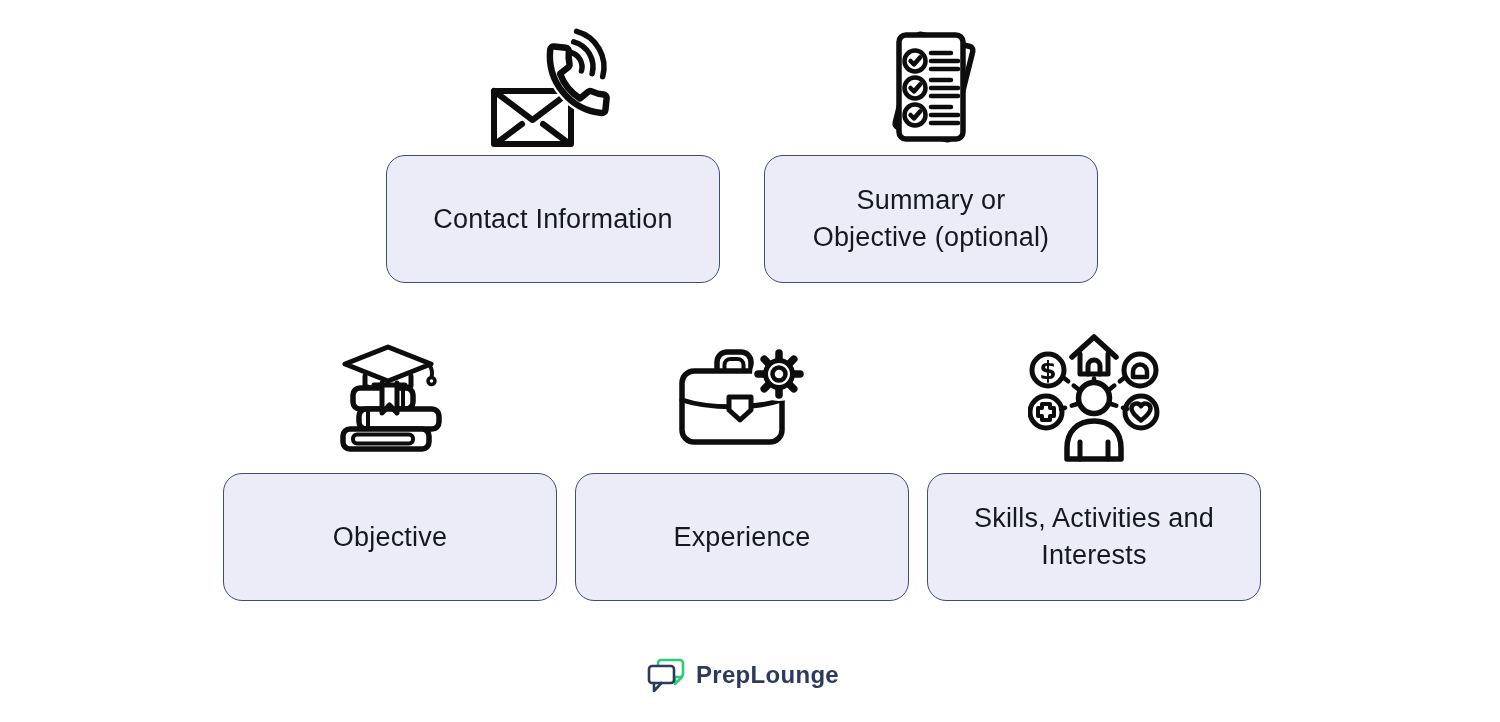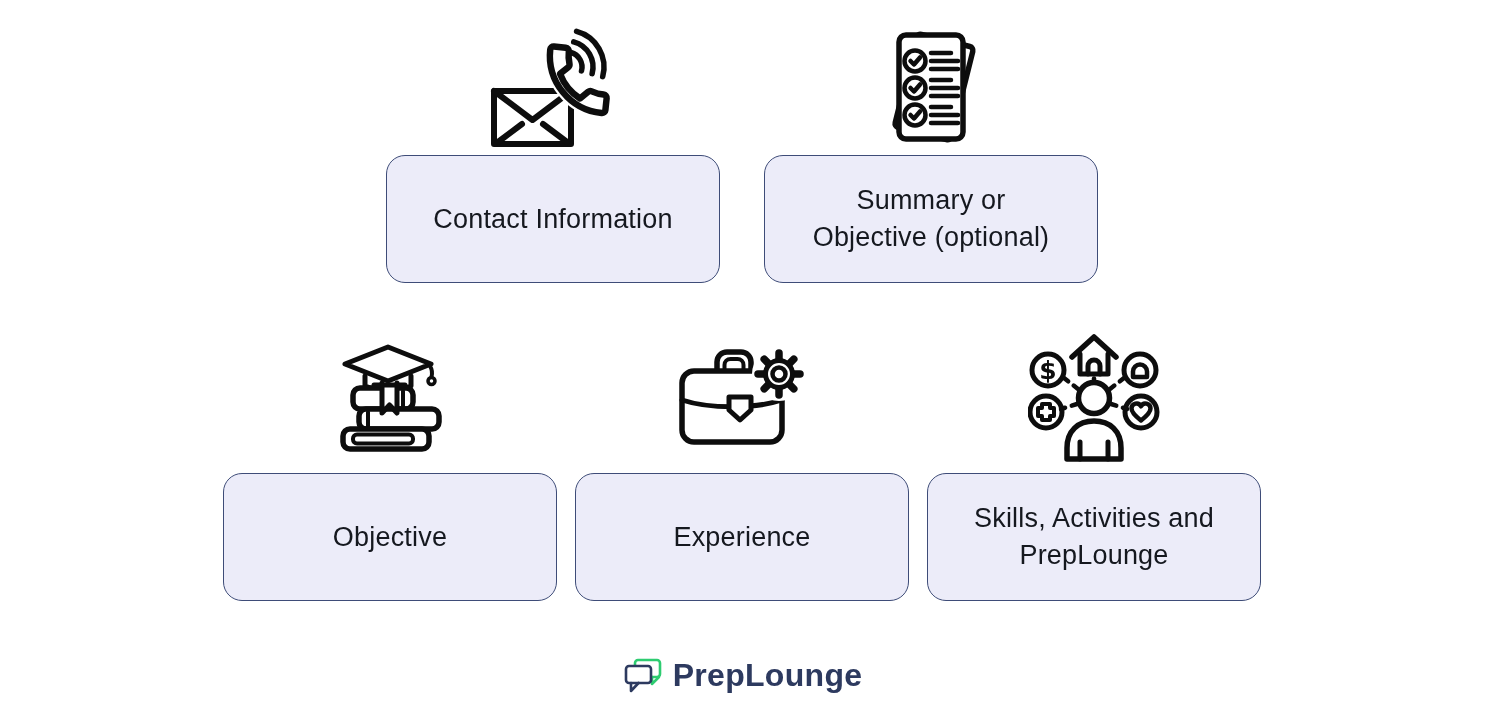--- a/index.html
+++ b/index.html
@@ -22,21 +22,21 @@
     border:1.6px solid var(--card-border,#3E4C78);
     border-radius:19px;
     display:flex;align-items:center;justify-content:center;
     text-align:center;padding:0 24px;
   }
   .card span{
     font-size:27px;line-height:37px;letter-spacing:.2px;
     color:var(--card-text,#15181F);white-space:pre-line;
   }
   .footer{position:absolute;top:655px;left:0;width:1484px;display:flex;align-items:center;justify-content:center;gap:9px;}
-  .brand-text{font-size:32px;font-weight:bold;color:var(--logo-navy,#2D3A5F);letter-spacing:.3px;}
+  .brand-text{font-size:24px;font-weight:bold;color:var(--logo-navy,#2D3A5F);letter-spacing:.3px;}
   
   .st{fill:none;stroke:var(--icon-stroke,#0D0D0D);stroke-linecap:round;stroke-linejoin:round;}
   .stf{fill:#ffffff;stroke:var(--icon-stroke,#0D0D0D);stroke-linecap:round;stroke-linejoin:round;}
   .halo{fill:#ffffff;stroke:none;}
   .lg-green{fill:none;stroke:var(--logo-green,#2ECC71);stroke-linecap:round;stroke-linejoin:round;}
   .lg-navy{fill:none;stroke:var(--logo-navy,#2D3A5F);stroke-linecap:round;stroke-linejoin:round;}
   .lg-navy-fill{fill:#ffffff;stroke:var(--logo-navy,#2D3A5F);stroke-linecap:round;stroke-linejoin:round;}
 </style>
 </head>
 <body>
@@ -186,21 +186,21 @@
 
           <circle class="st" cx="18" cy="84" r="16" stroke-width="5"></circle>
           <path class="st" d="M14,76 H22 V80 H26 V88 H22 V92 H14 V88 H10 V80 H14 Z" stroke-width="4"></path>
 
           <circle class="st" cx="113" cy="84" r="16" stroke-width="5"></circle>
           <path class="st" d="M113,92.5 C106,87 103.5,84 103.5,80.5 A5,5 0 0 1 113,78.3 A5,5 0 0 1 122.5,80.5 C122.5,84 120,87 113,92.5 Z" stroke-width="4.5"></path>
         </svg>
       </div>
       <div class="card">
         <span>Skills, Activities and
-PrepLounge</span>
+Interests</span>
       </div>
     </div>
 
   </div>
 
   <div class="footer">
     <svg width="42" height="40" viewBox="0 0 42 40">
       <rect class="lg-green" x="13" y="5" width="25" height="17" rx="3" stroke-width="2.6"></rect>
       <path class="lg-green" d="M30,22 V29 L37,22" stroke-width="2.6"></path>
       <rect class="lg-navy-fill" x="4" y="11" width="25" height="17" rx="3" stroke-width="2.6"></rect>

